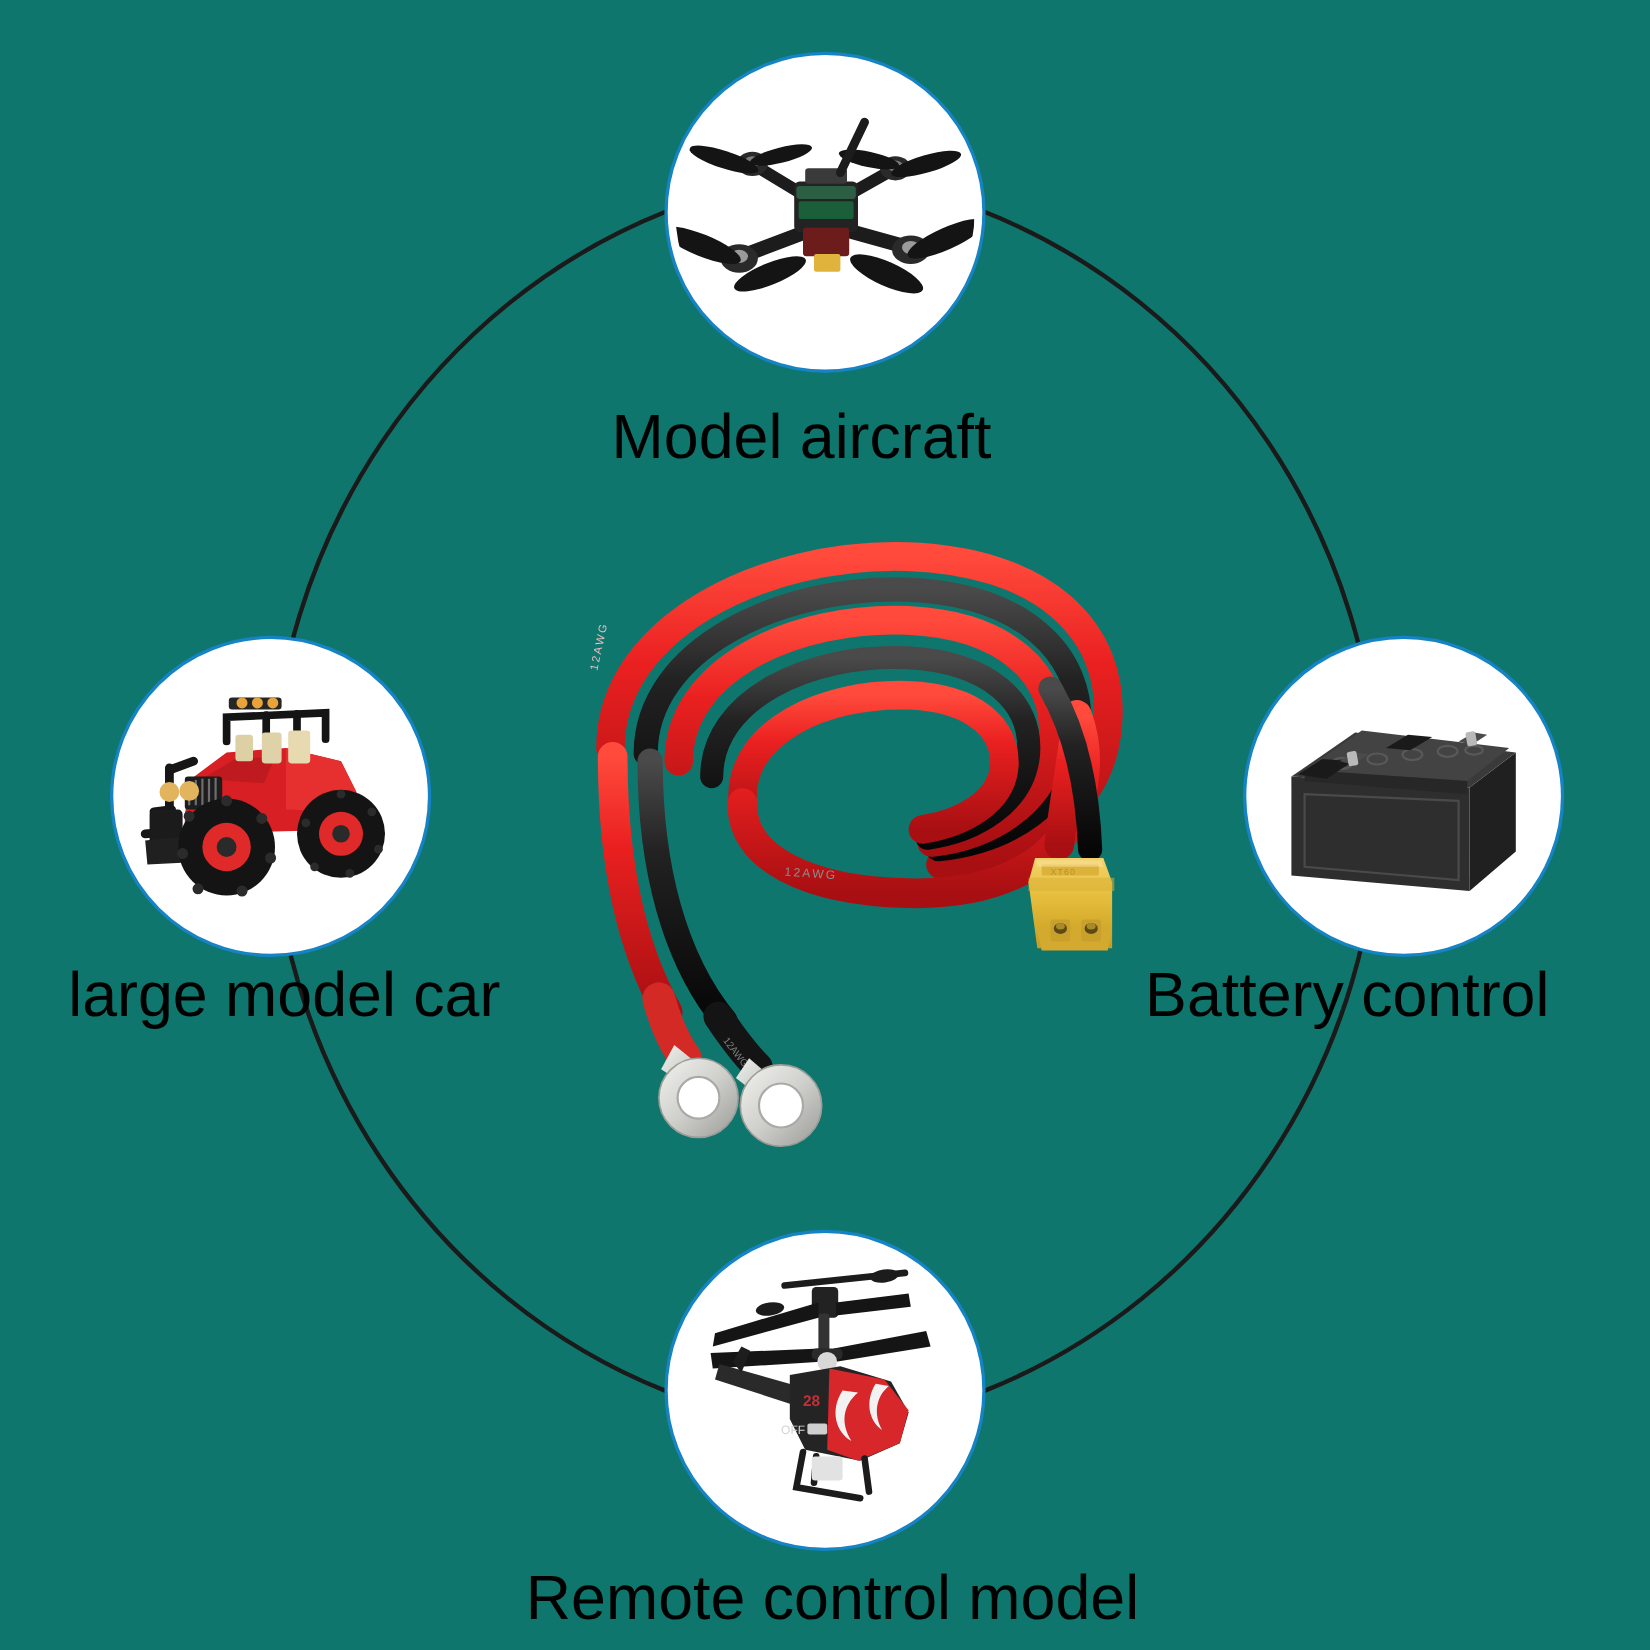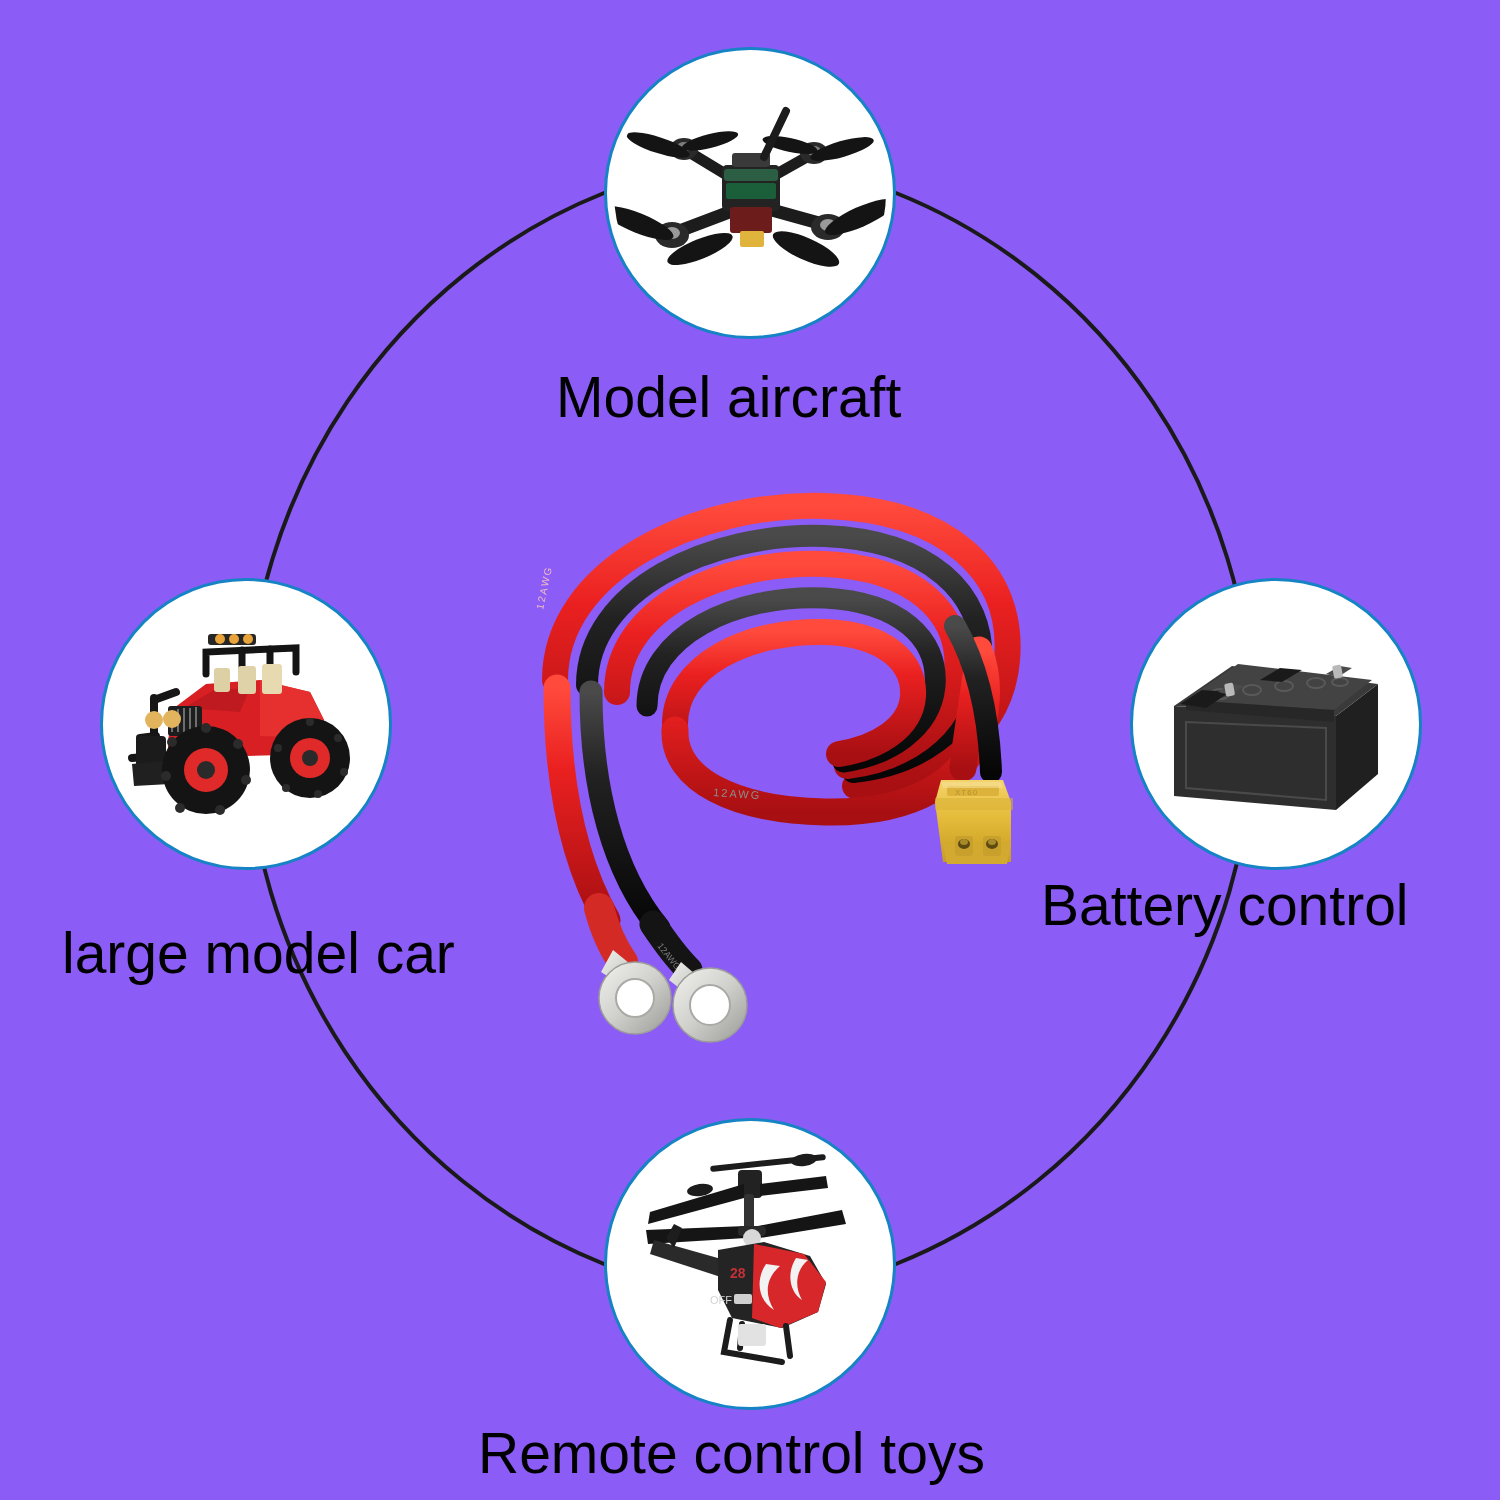--- a/index.html
+++ b/index.html
@@ -8,21 +8,21 @@
     padding: 0;
     background: #ffffff;
   }
   body {
     font-family: "Liberation Sans", sans-serif;
   }
   #stage {
     position: relative;
     width: 1500px;
     height: 1500px;
-    background: #8b5cf6;
+    background: #0f766e;
     overflow: hidden;
   }
 
   
   .ring-svg {
     position: absolute;
     left: 0; top: 0;
     width: 1500px;
     height: 1500px;
     pointer-events: none;
@@ -59,21 +59,21 @@
   .label {
     position: absolute;
     color: #000000;
     font-size: 57px;
     font-weight: 400;
     white-space: nowrap;
     letter-spacing: 0px;
     line-height: 1.05;
   }
   .label-top    { left: 556px;  top: 368px; }
-  .label-left   { left: 62px;   top: 924px; }
+  .label-left   { left: 62px;   top: 876px; }
   .label-right  { left: 1041px; top: 876px; }
   .label-bottom { left: 478px;  top: 1424px; }
 
   
   #product {
     position: absolute;
     left: 495px;
     top: 480px;
     width: 545px;
     height: 580px;
@@ -303,21 +303,21 @@
         <g stroke="#1c1c1c" stroke-width="6" fill="none" stroke-linecap="round">
           <path d="M116 192 L110 224 L168 234"></path>
           <path d="M172 198 L176 228"></path>
           <path d="M128 196 L126 220"></path>
         </g>
 
         <rect x="124" y="196" width="28" height="22" rx="3" fill="#e2e2e2"></rect>
       </svg>
     </div>
   </div>
-  <div class="label label-bottom">Remote control toys</div>
+  <div class="label label-bottom">Remote control model</div>
 
   <div id="product">
     <svg viewBox="0 0 545 580">
 
       <defs>
         <linearGradient id="redG" x1="0" y1="0" x2="0" y2="1">
           <stop offset="0%" stop-color="#ff4a3c"></stop>
           <stop offset="35%" stop-color="#ea2020"></stop>
           <stop offset="100%" stop-color="#a80f12"></stop>
         </linearGradient>

